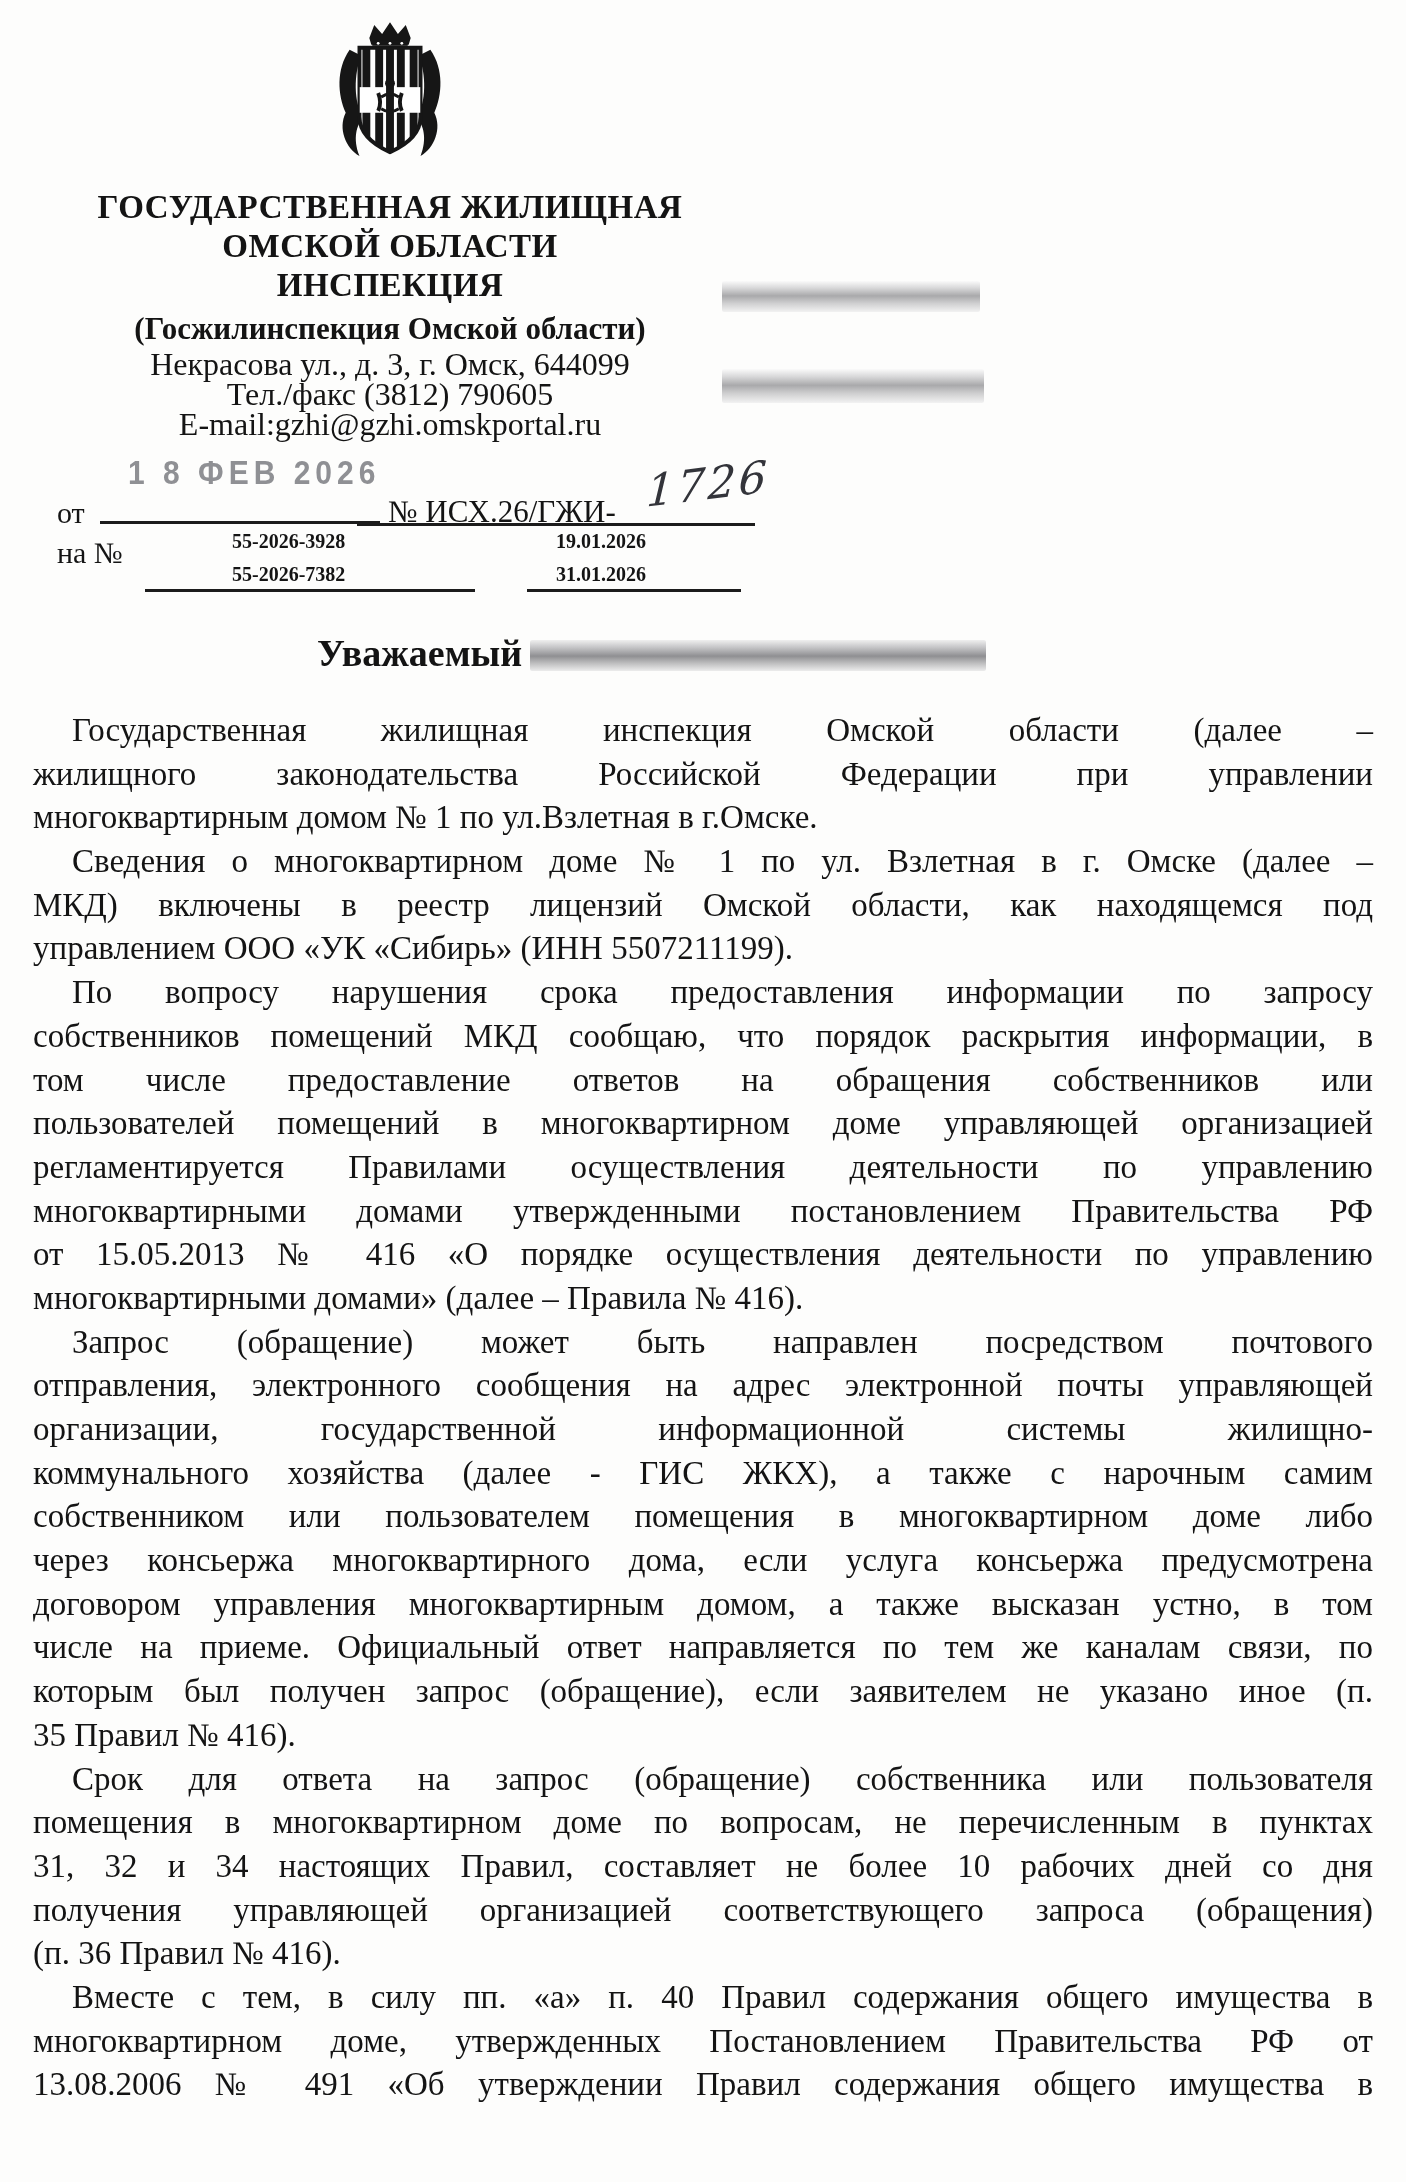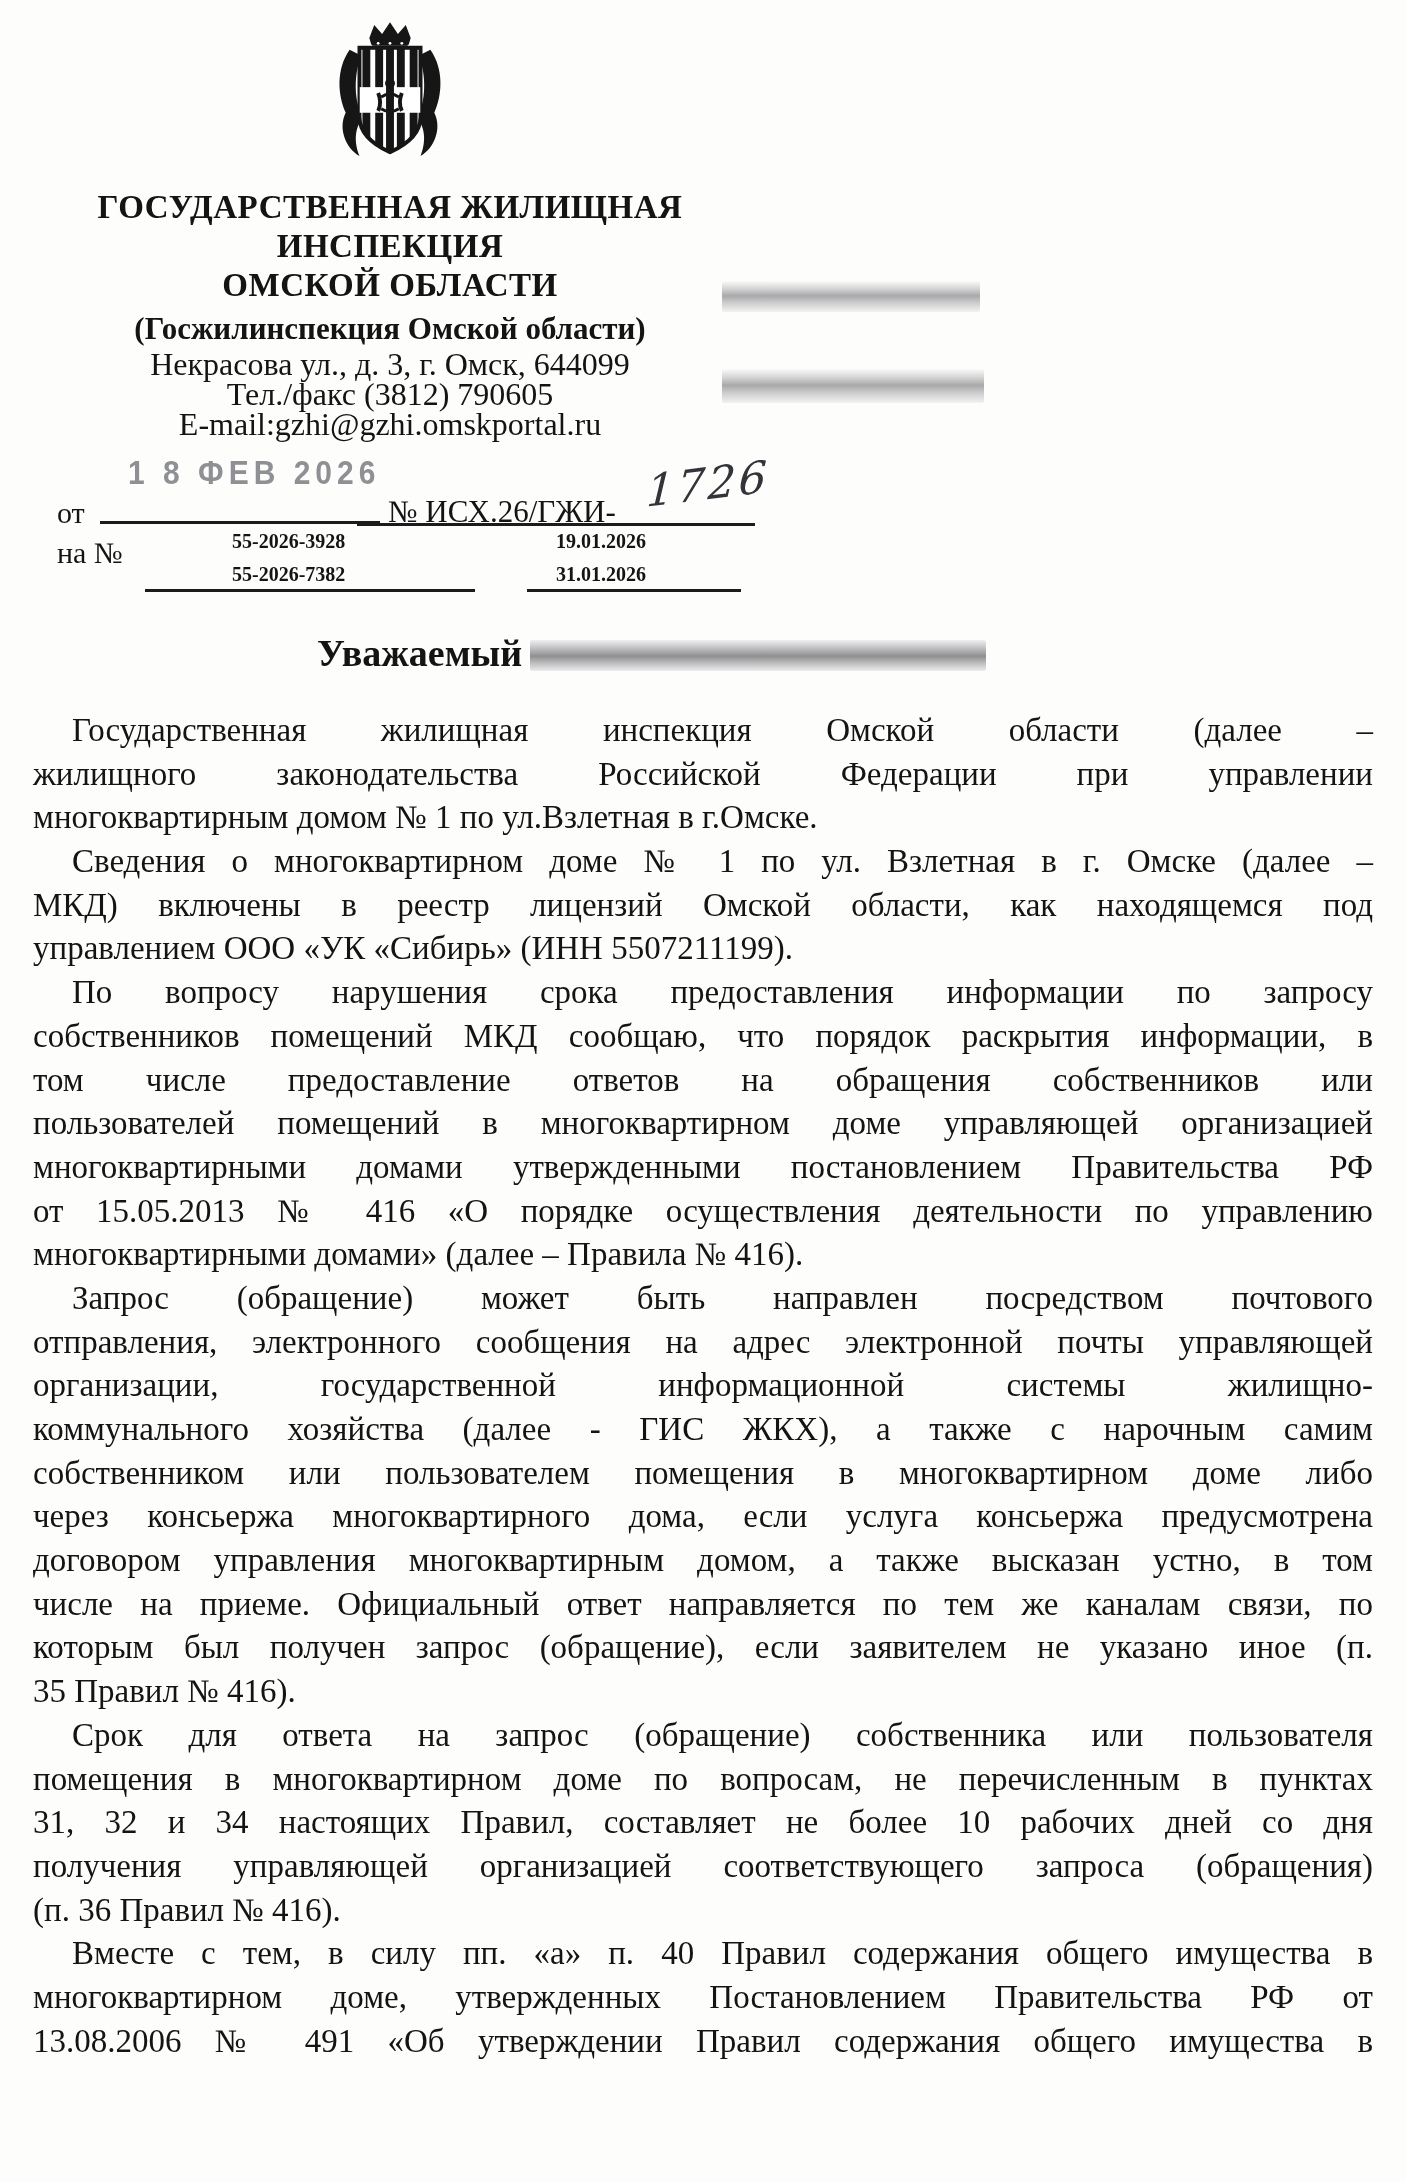--- a/index.html
+++ b/index.html
@@ -92,22 +92,22 @@
         <rect x="72" y="30" width="8" height="110" fill="#161616"></rect>
         <rect x="85" y="30" width="8" height="110" fill="#161616"></rect>
         <rect x="30" y="70" width="70" height="26" fill="#ffffff"></rect>
         <rect x="61" y="30" width="8" height="110" fill="#161616"></rect>
         <circle cx="65" cy="66" r="5" fill="#161616"></circle>
         <path d="M53,76 Q57,86 53,94 M77,76 Q73,86 77,94" stroke="#161616" stroke-width="4" fill="none"></path>
         <path d="M56,80 Q65,74 74,80 M56,92 Q65,98 74,92" stroke="#161616" stroke-width="3" fill="none"></path>
       </g>
     </svg>
     <div class="org-line">ГОСУДАРСТВЕННАЯ ЖИЛИЩНАЯ</div>
+    <div class="org-line">ОМСКОЙ ОБЛАСТИ</div>
     <div class="org-line">ИНСПЕКЦИЯ</div>
-    <div class="org-line">ОМСКОЙ ОБЛАСТИ</div>
     <div class="org-short">(Госжилинспекция Омской области)</div>
     <div class="contact">
       <div>Некрасова ул., д. 3, г. Омск, 644099</div>
       <div>Тел./факс (3812) 790605</div>
       <div>E-mail:gzhi@gzhi.omskportal.ru</div>
     </div>
   </div>
 
   <div class="redact" style="left:722px;top:281px;width:258px;height:31px;"></div>
   <div class="redact" style="left:722px;top:369px;width:262px;height:34px;"></div>
@@ -137,20 +137,21 @@
       <div class="bline first">Государственная жилищная инспекция Омской области (далее –</div>
       <div class="bline">жилищного законодательства Российской Федерации при управлении</div>
       <div class="bline last">многоквартирным домом № 1 по ул.Взлетная в г.Омске.</div>
       <div class="bline first">Сведения о многоквартирном доме № 1 по ул. Взлетная в г. Омске (далее –</div>
       <div class="bline">МКД) включены в реестр лицензий Омской области, как находящемся под</div>
       <div class="bline last">управлением ООО «УК «Сибирь» (ИНН 5507211199).</div>
       <div class="bline first">По вопросу нарушения срока предоставления информации по запросу</div>
       <div class="bline">собственников помещений МКД сообщаю, что порядок раскрытия информации, в</div>
       <div class="bline">том числе предоставление ответов на обращения собственников или</div>
       <div class="bline">пользователей помещений в многоквартирном доме управляющей организацией</div>
+      <div class="bline">регламентируется Правилами осуществления деятельности по управлению</div>
       <div class="bline">многоквартирными домами утвержденными постановлением Правительства РФ</div>
       <div class="bline">от 15.05.2013 № 416 «О порядке осуществления деятельности по управлению</div>
       <div class="bline last">многоквартирными домами» (далее – Правила № 416).</div>
       <div class="bline first">Запрос (обращение) может быть направлен посредством почтового</div>
       <div class="bline">отправления, электронного сообщения на адрес электронной почты управляющей</div>
       <div class="bline">организации, государственной информационной системы жилищно-</div>
       <div class="bline">коммунального хозяйства (далее - ГИС ЖКХ), а также с нарочным самим</div>
       <div class="bline">собственником или пользователем помещения в многоквартирном доме либо</div>
       <div class="bline">через консьержа многоквартирного дома, если услуга консьержа предусмотрена</div>
       <div class="bline">договором управления многоквартирным домом, а также высказан устно, в том</div>

